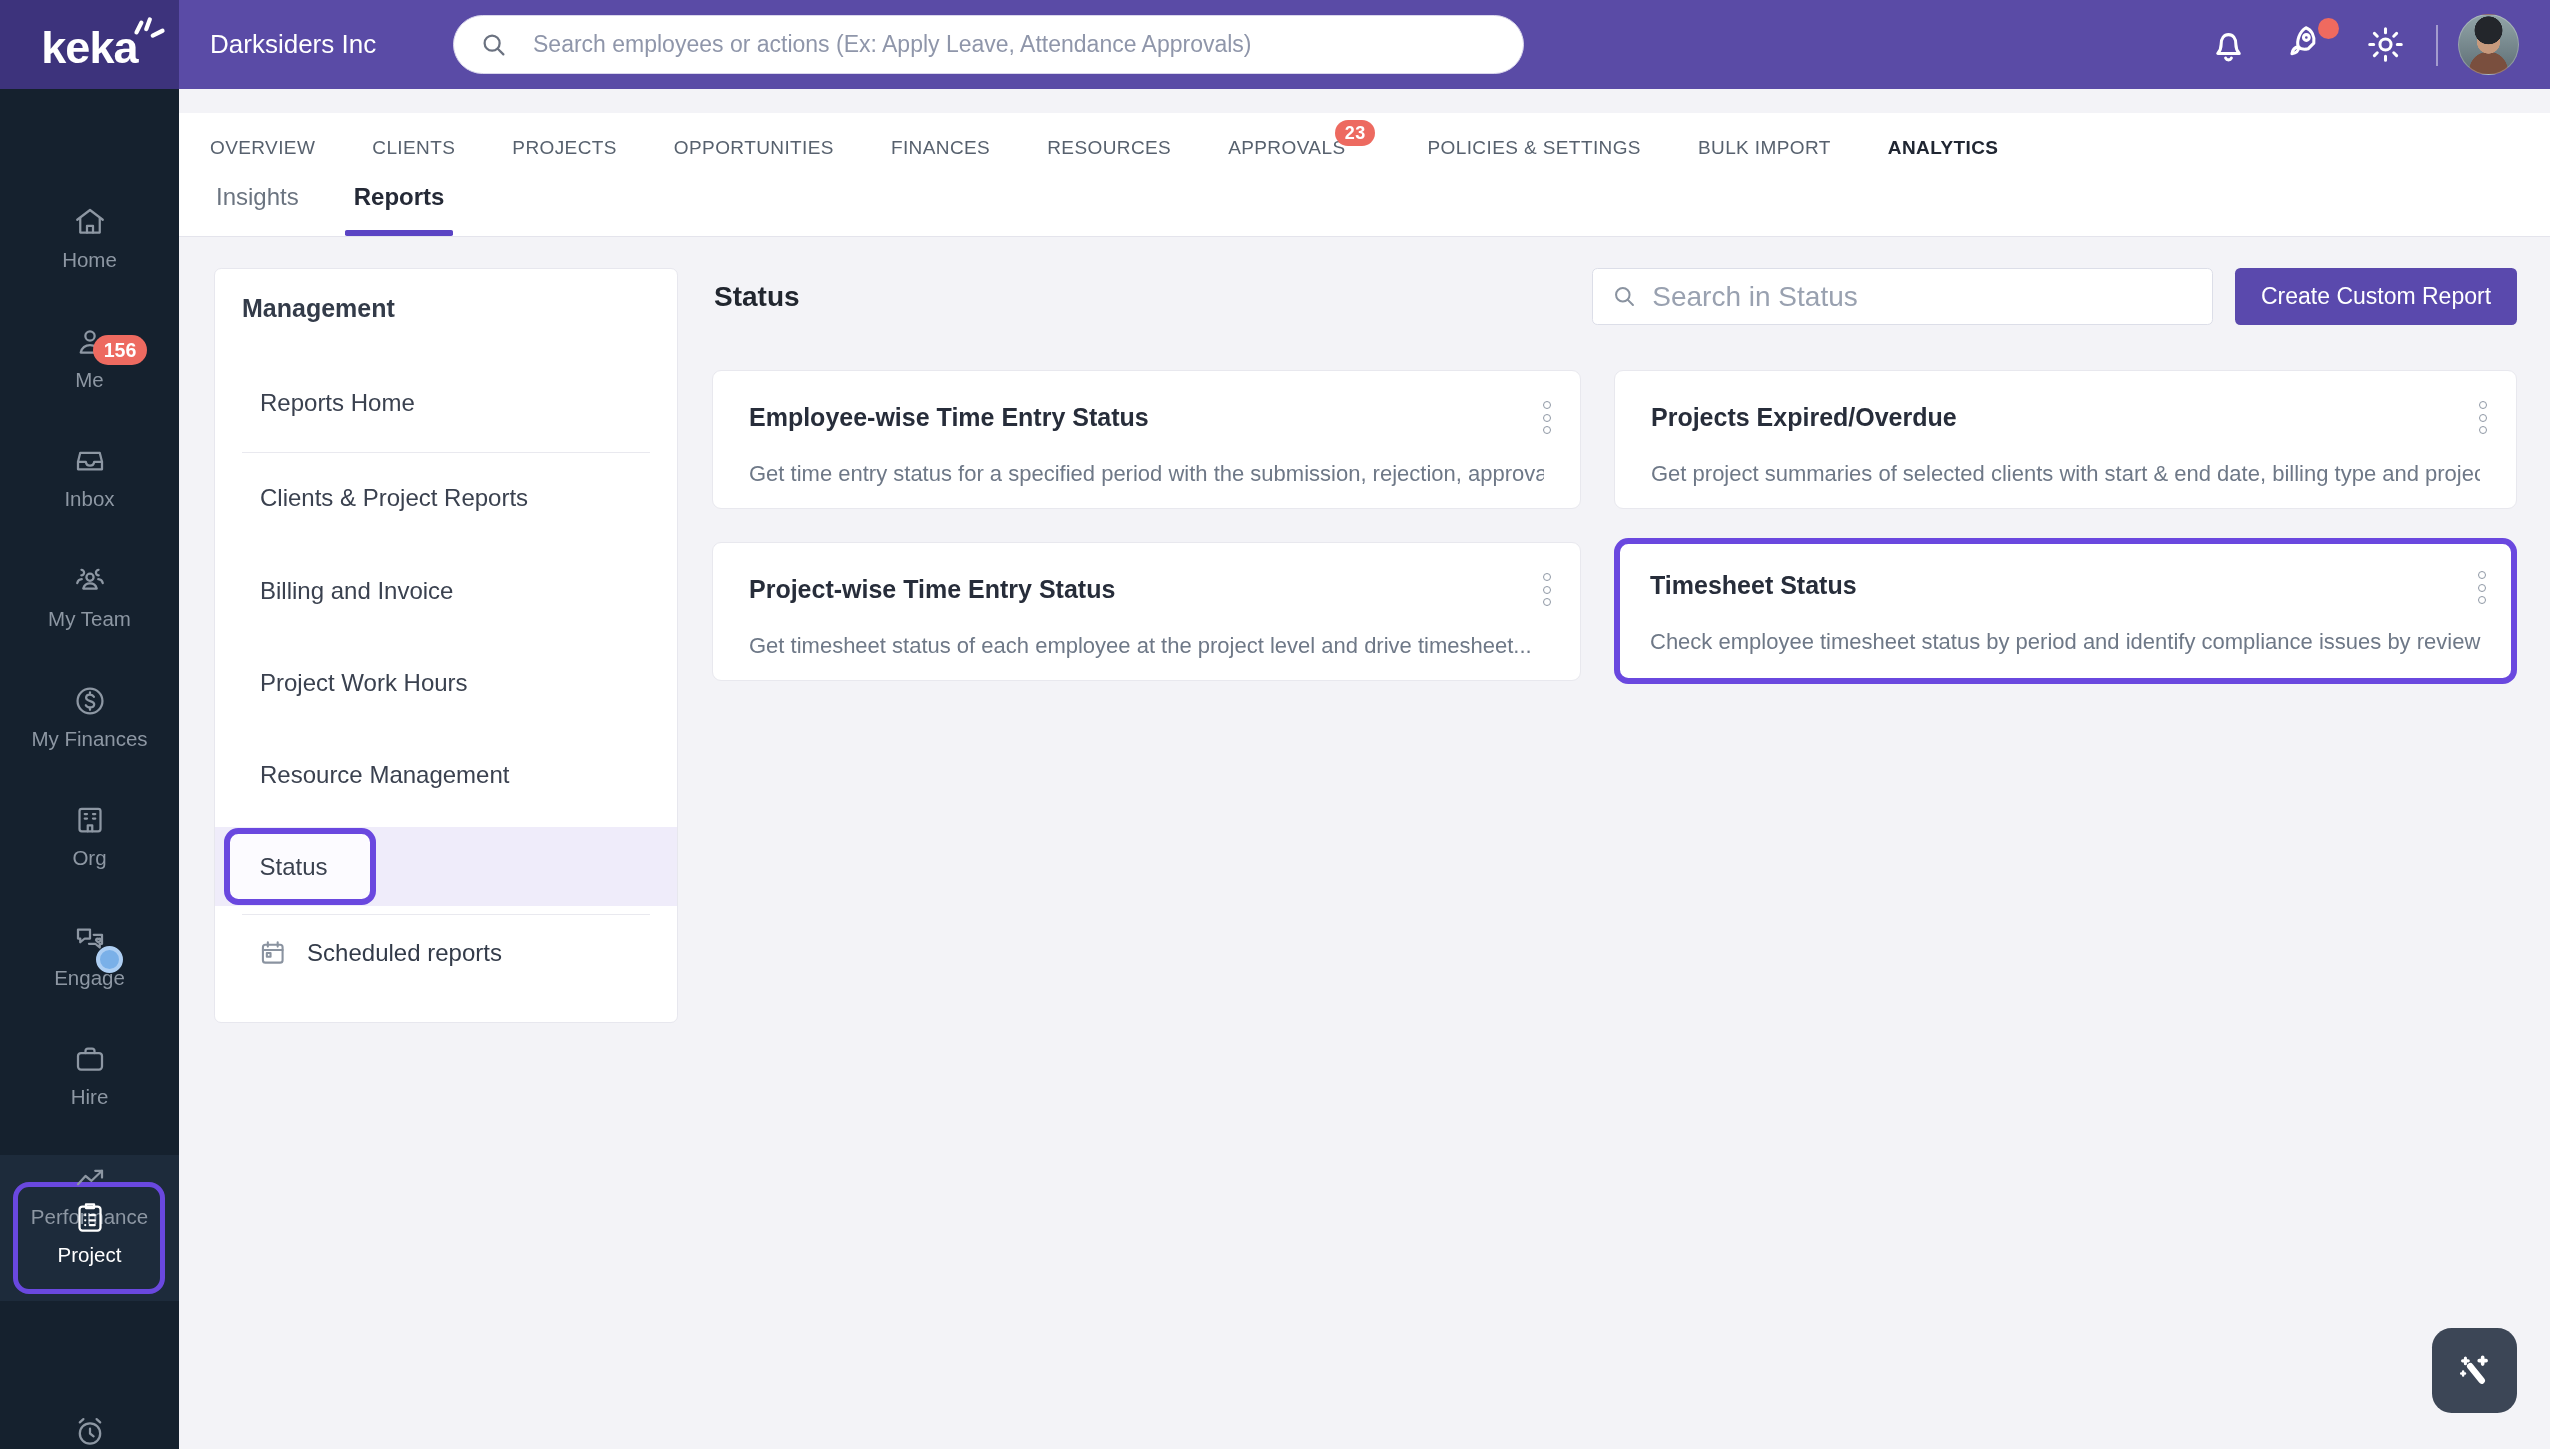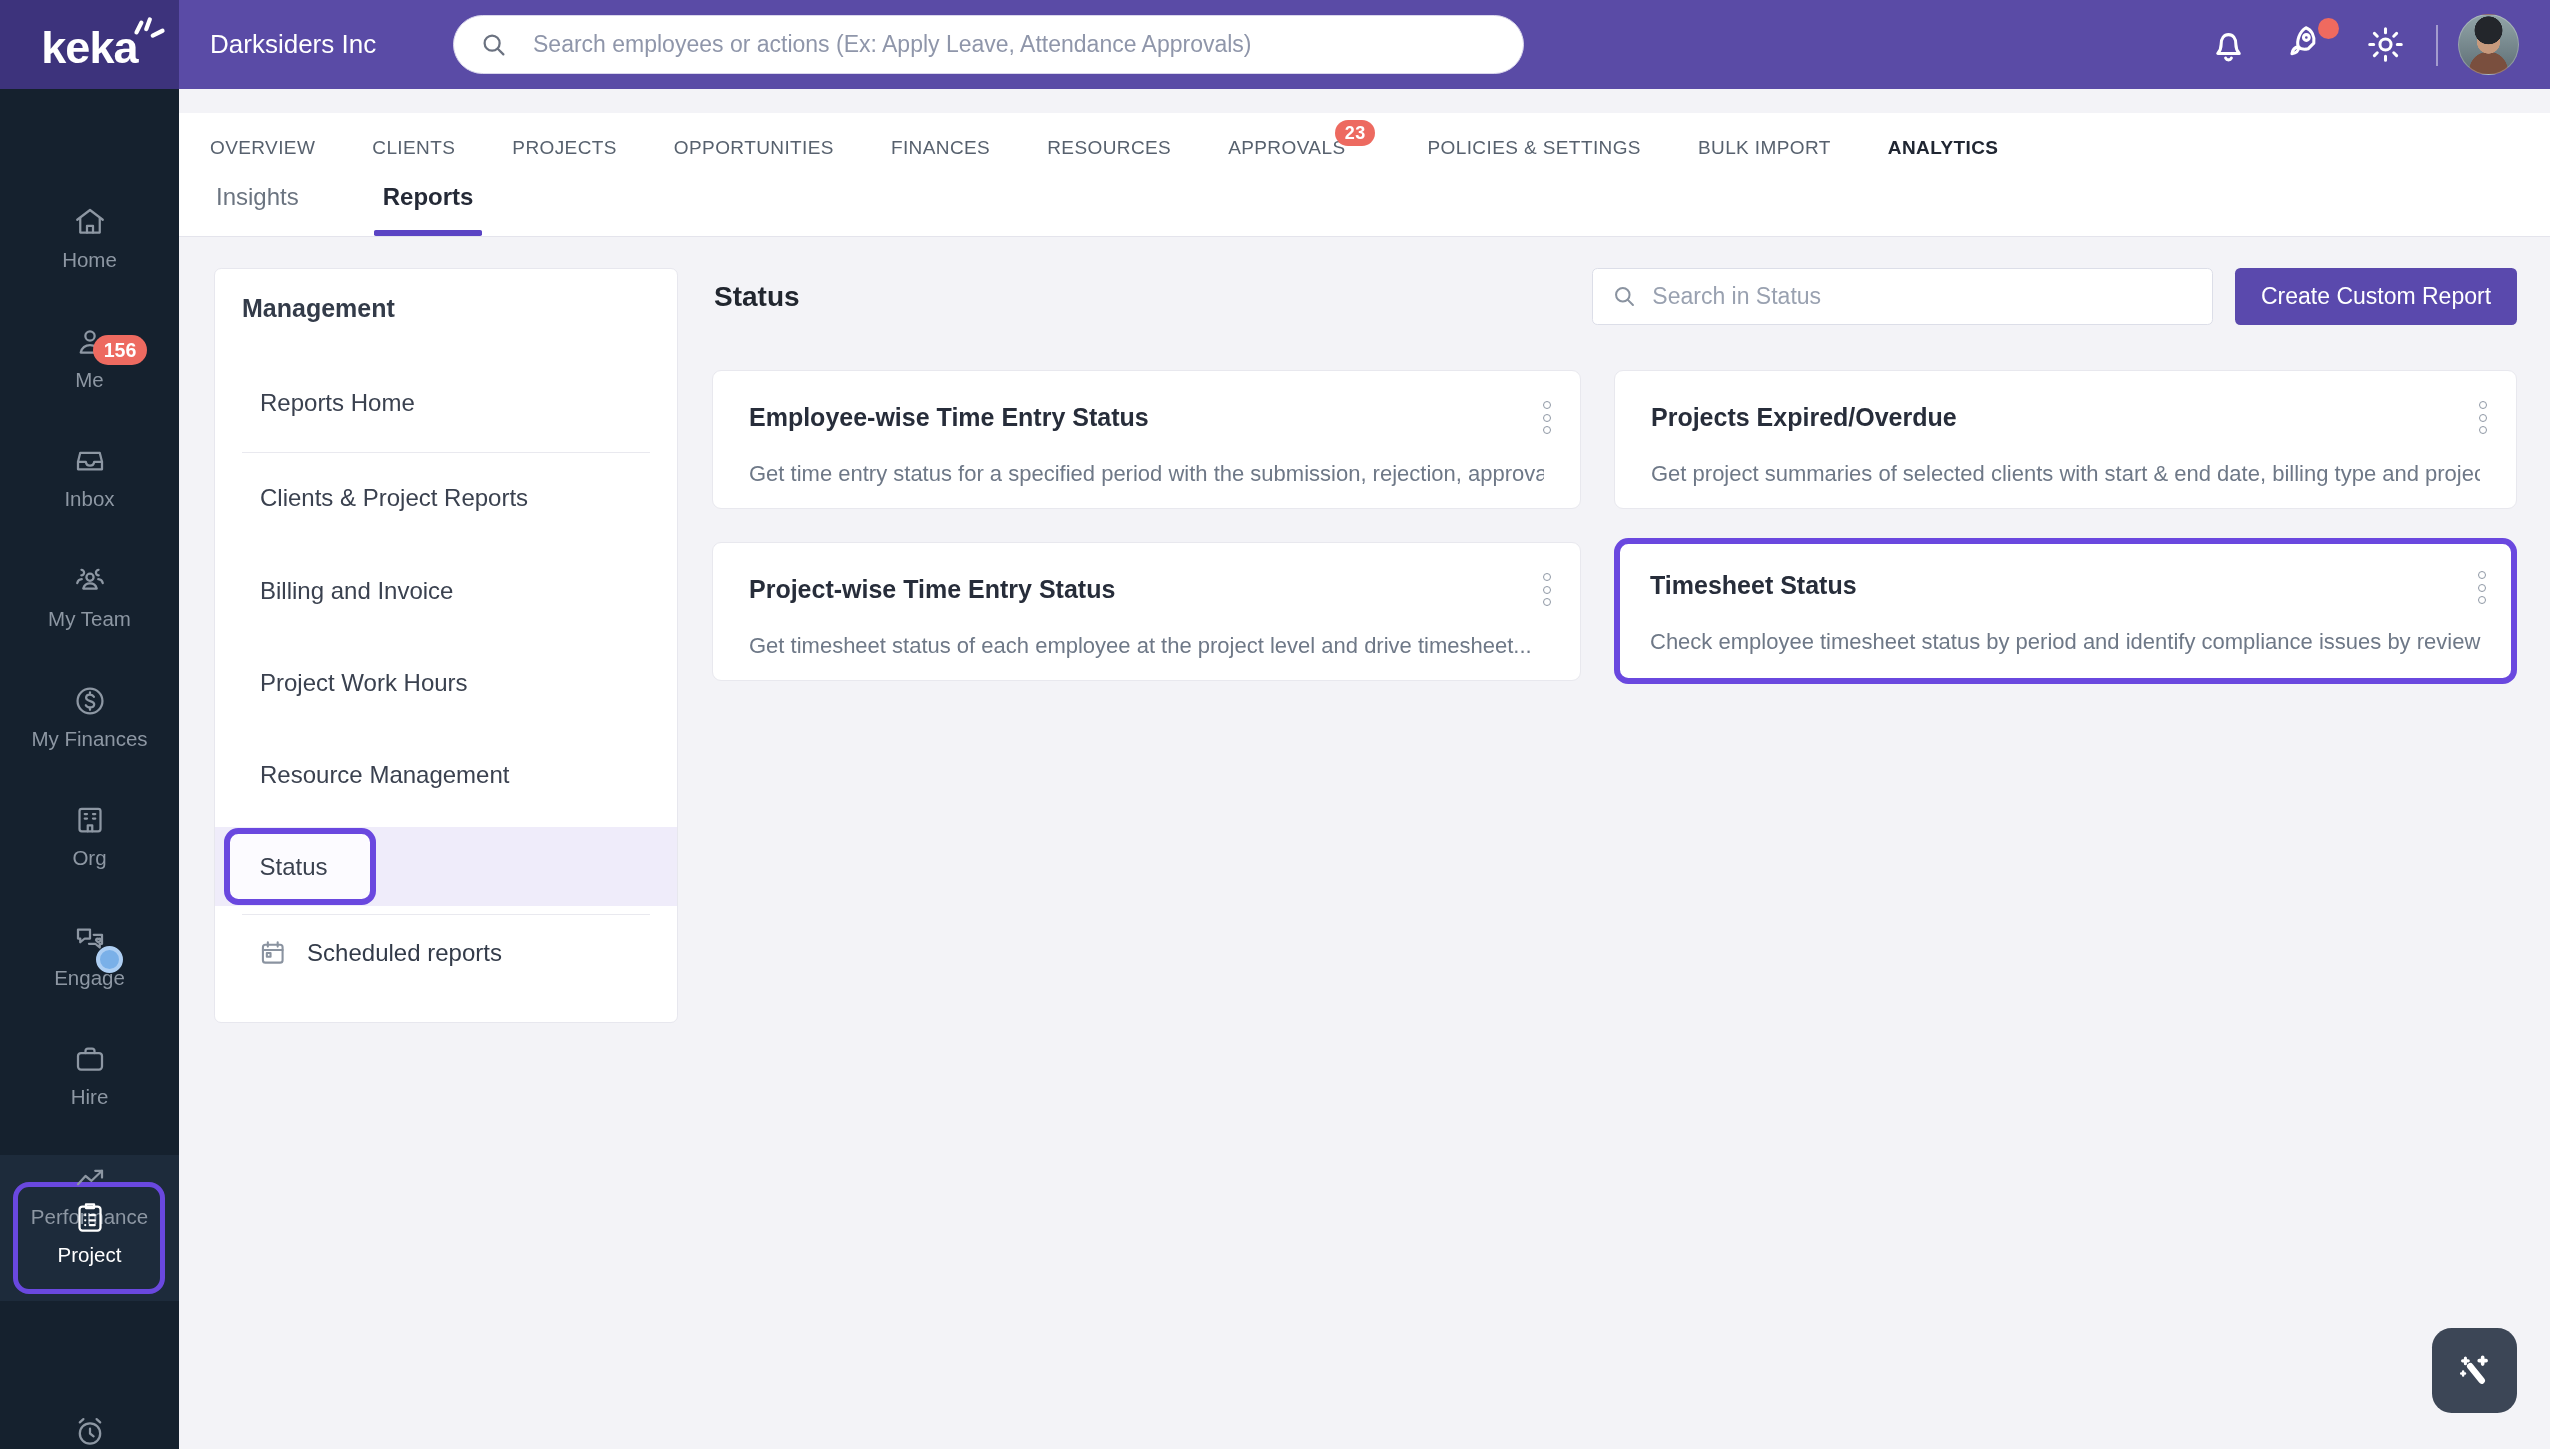--- a/index.html
+++ b/index.html
@@ -35,21 +35,21 @@
     border:1.8px solid rgba(255,255,255,.25); }
 
   
   .navbar { left:179px; top:89px; width:2372px; height:69px; background:#fff; display:flex; align-items:center; gap:57px; padding-left:31px;margin-top:24px; }
   .nav-tab { font-size:19px; letter-spacing:0.4px; color:#57616e; position:relative; cursor:pointer; white-space:nowrap; height:100%; display:flex; align-items:center; }
   .nav-tab.active { color:#202632; font-weight:bold; }
   .nav-tab.active .tri { position:absolute; bottom:0; left:50%; transform:translateX(-50%); width:0; height:0; border-left:15px solid transparent; border-right:15px solid transparent; border-bottom:14.3px solid #5b44c4; }
   .nav-badge { position:absolute; top:7.1px; right:-30px; background:#ed6a60; color:#fff; font-size:18px; font-weight:bold; padding:2.7px 9.8px; border-radius:14.3px; }
 
   
-  .subnav { left:179px; top:158px; width:2372px; height:79px; background:#fff; border-bottom:0.9px solid #e4e4ec; display:flex; align-items:stretch; padding-left:37px; gap:84px; }
+  .subnav { left:179px; top:158px; width:2372px; height:79px; background:#fff; border-bottom:0.9px solid #e4e4ec; display:flex; align-items:stretch; padding-left:37px; gap:55px; }
   .sub-tab { font-size:24px; color:#6b7480; display:flex; align-items:center; position:relative; cursor:pointer; }
   .sub-tab.active { color:#242936; font-weight:bold; }
   .sub-tab.active .underline { position:absolute; bottom:0; left:-9px; right:-9px; height:6.2px; background:#5b44c4; border-radius:1.8px; }
 
   
   .sidebar { left:0; top:89px; width:179px; height:1360px; background:#15212e; }
   .side-item { position:absolute; left:0; width:179px; text-align:center; color:#8d97a3; cursor:pointer; }
   .side-item svg { display:block; margin:0 auto; }
   .side-label { display:block; font-size:20.5px; margin-top:8px; }
   .side-active-row { position:absolute; left:0; top:1066px; width:179px; height:146px; background:#1d2b3b; }
@@ -62,21 +62,21 @@
   .cat-title { position:absolute; left:27px; top:25px; font-size:25px; font-weight:bold; color:#333b49; }
   .cat-item { position:absolute; left:0; width:100%; height:54px; line-height:54px; padding-left:45px; font-size:24px; color:#3a414f; cursor:pointer; }
   .cat-divider { position:absolute; left:27px; right:27px; height:0.9px; background:#e9e9ef; }
   .cat-active-row { position:absolute; left:0; top:558px; width:100%; height:79px; background:#efecfa; }
   .cat-active-box { position:absolute; left:9px; top:559px; width:152px; height:77px; border:6.2px solid #6a48df; border-radius:14.3px; background:#fcfbff; font-size:24px; color:#3a414f; display:flex; align-items:center; padding-left:29.5px; cursor:pointer; }
   .scheduled { position:absolute; left:43px; top:669px; display:flex; align-items:center; gap:19.6px; font-size:24px; color:#333b49; cursor:pointer; }
 
   
   .page-title { left:714px; top:281px; font-size:28px; font-weight:bold; color:#21262f; }
   .status-search { left:1592px; top:268px; width:621px; height:57px; background:#fff; border:1.8px solid #dcdee8; border-radius:5.4px; display:flex; align-items:center; padding:0 18px; gap:14.3px; }
-  .status-search input { border:none; outline:none; flex:1; font-size:23px; color:#3c4452; font-family:inherit; background:transparent; }
+  .status-search input { border:none; outline:none; flex:1; font-size:28px; color:#3c4452; font-family:inherit; background:transparent; }
   .status-search input::placeholder { color:#99a1b0; }
   .create-btn { left:2235px; top:268px; width:282px; height:57px; background:#5a49ad; border:none; border-radius:5.4px; color:#fff; font-size:23px; font-family:inherit; cursor:pointer; }
 
   .card { background:#fff; border:0.9px solid #e8e8ee; border-radius:9px; padding:32px 36px; cursor:pointer; }
   .card.hl { border:6.2px solid #6a48df; border-radius:14.3px; padding:27px 30px; }
   .card-title { font-size:25px; font-weight:bold; color:#272d3a; }
   .card-desc { font-size:22px; color:#6e7887; margin-top:28.6px; white-space:nowrap; overflow:hidden; }
   .kebab { position:absolute; top:30px; right:28.6px; display:flex; flex-direction:column; gap:4.5px; cursor:pointer; }
   .kebab i { width:8px; height:8px; border:1.8px solid #8f98a5; border-radius:50%; display:block; }
   .card.hl .kebab { top:27px; right:25px; }

